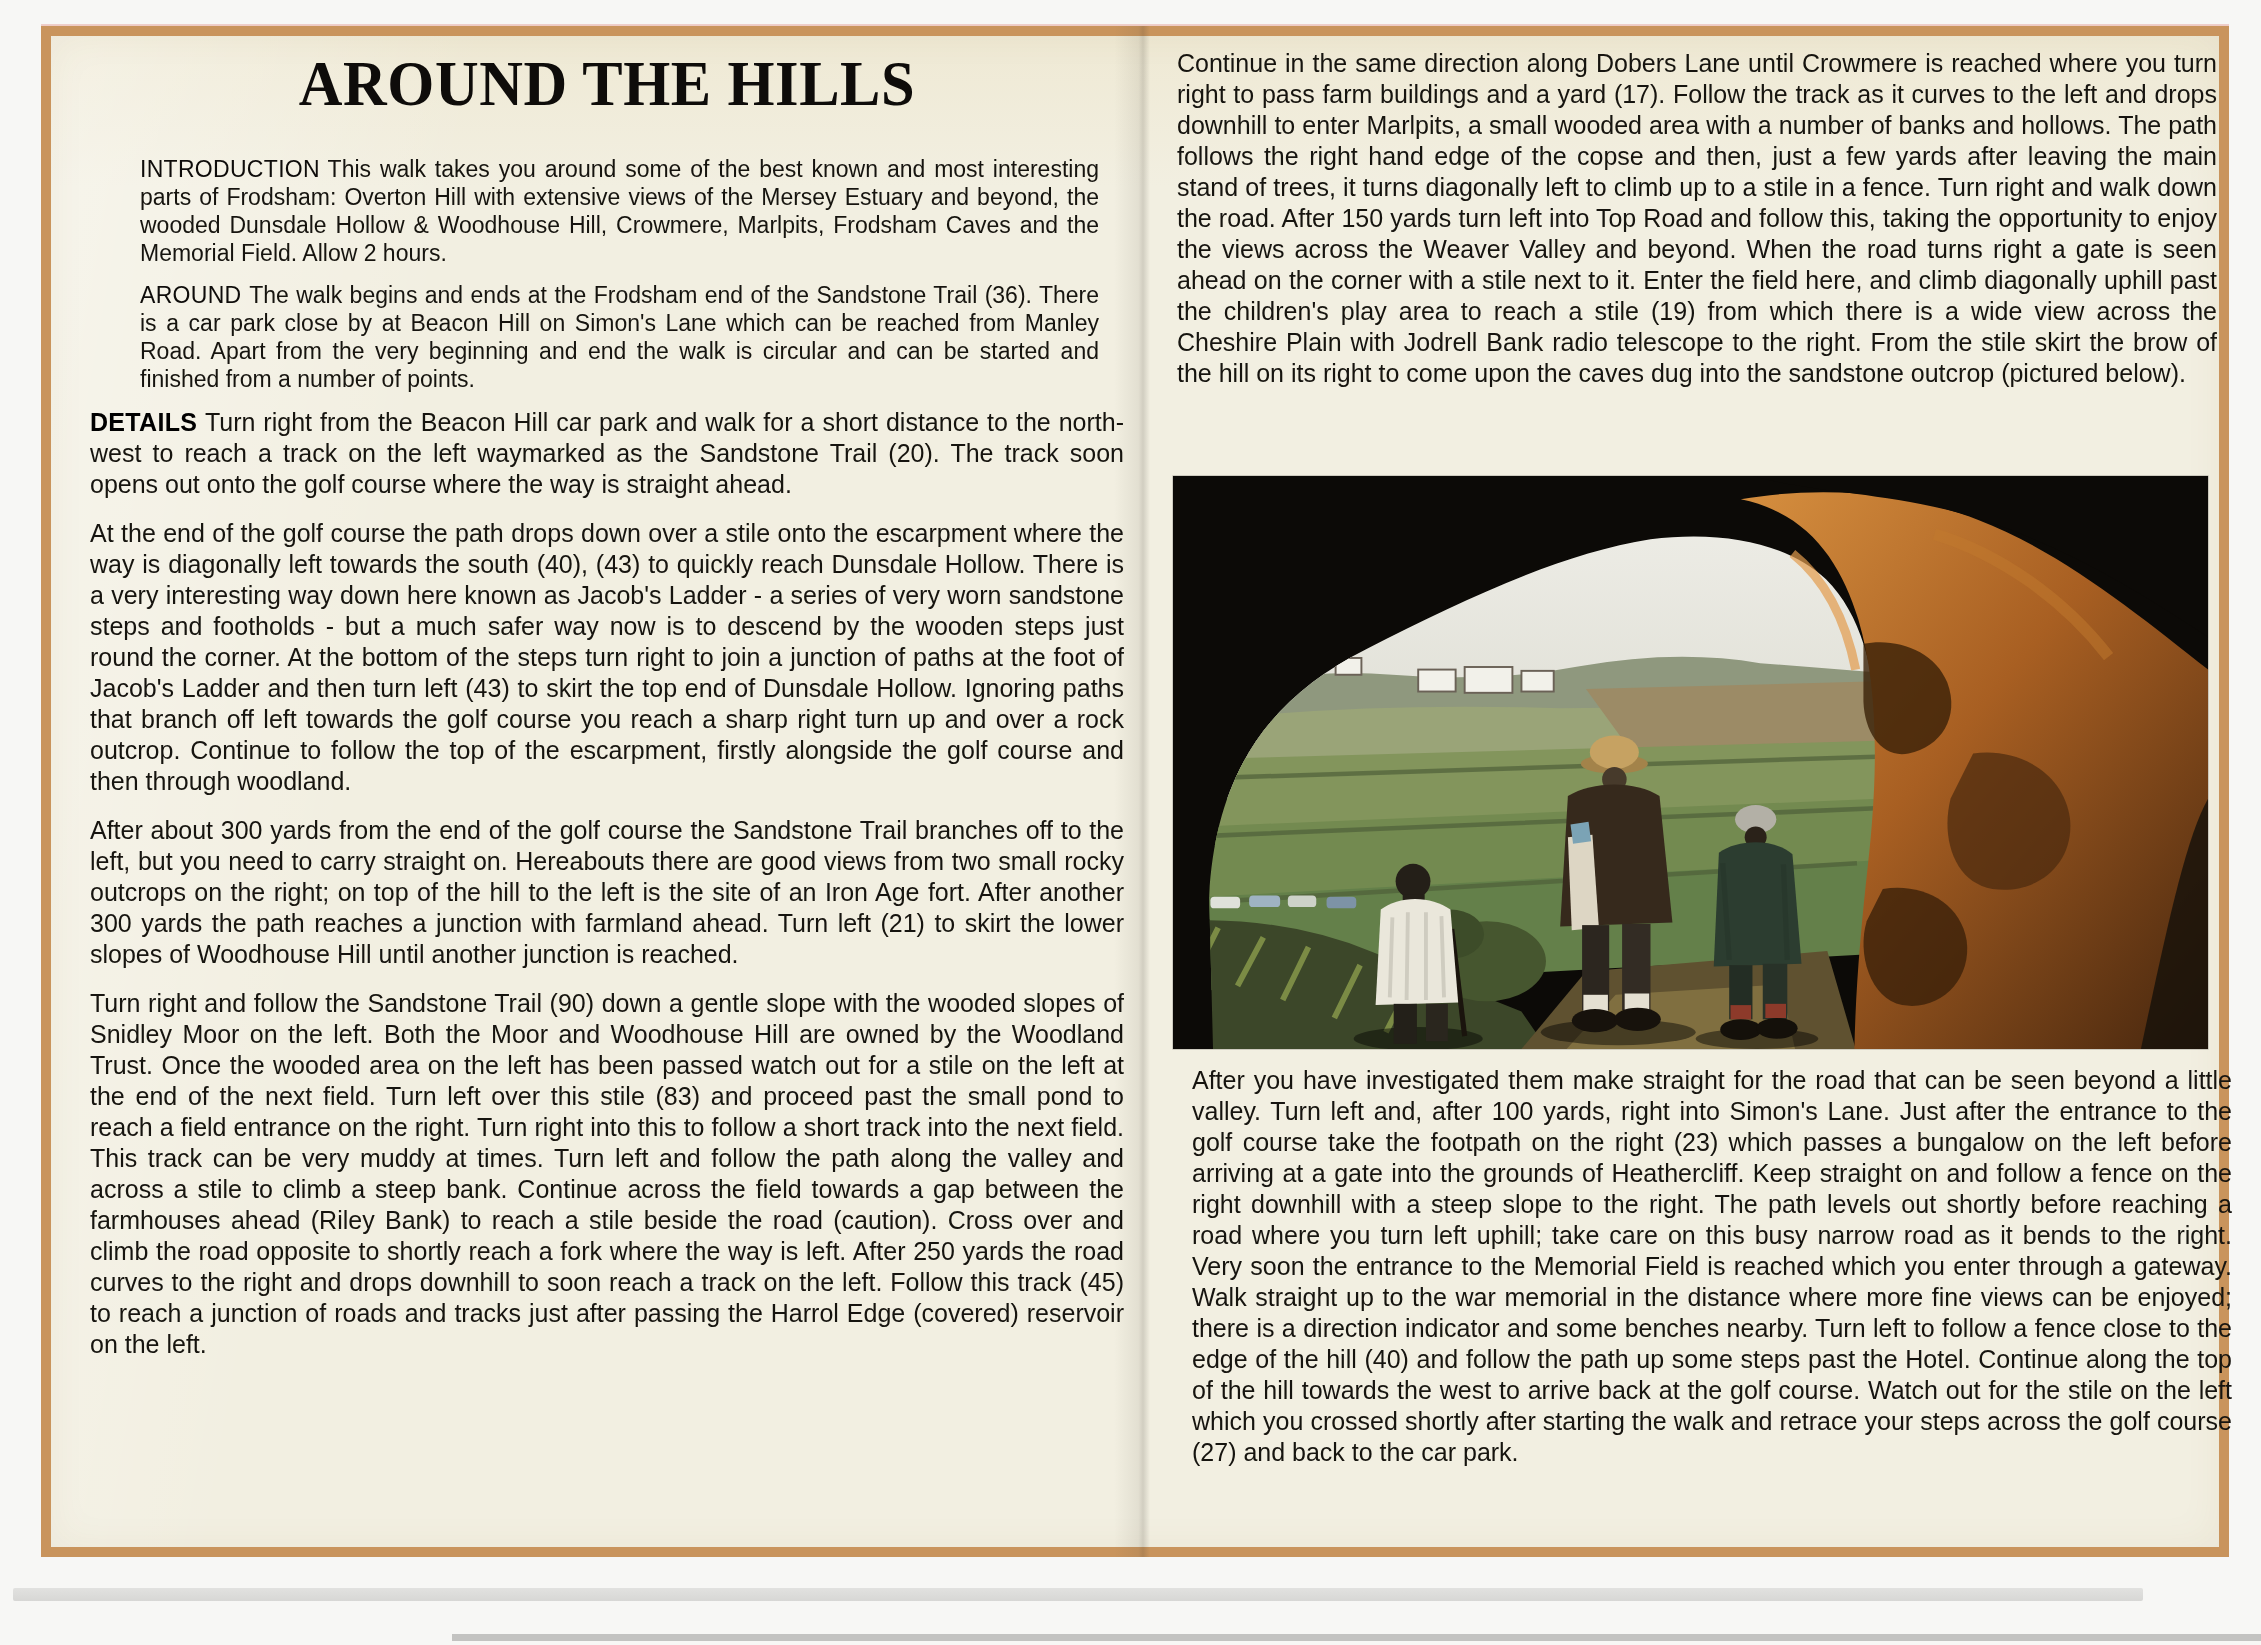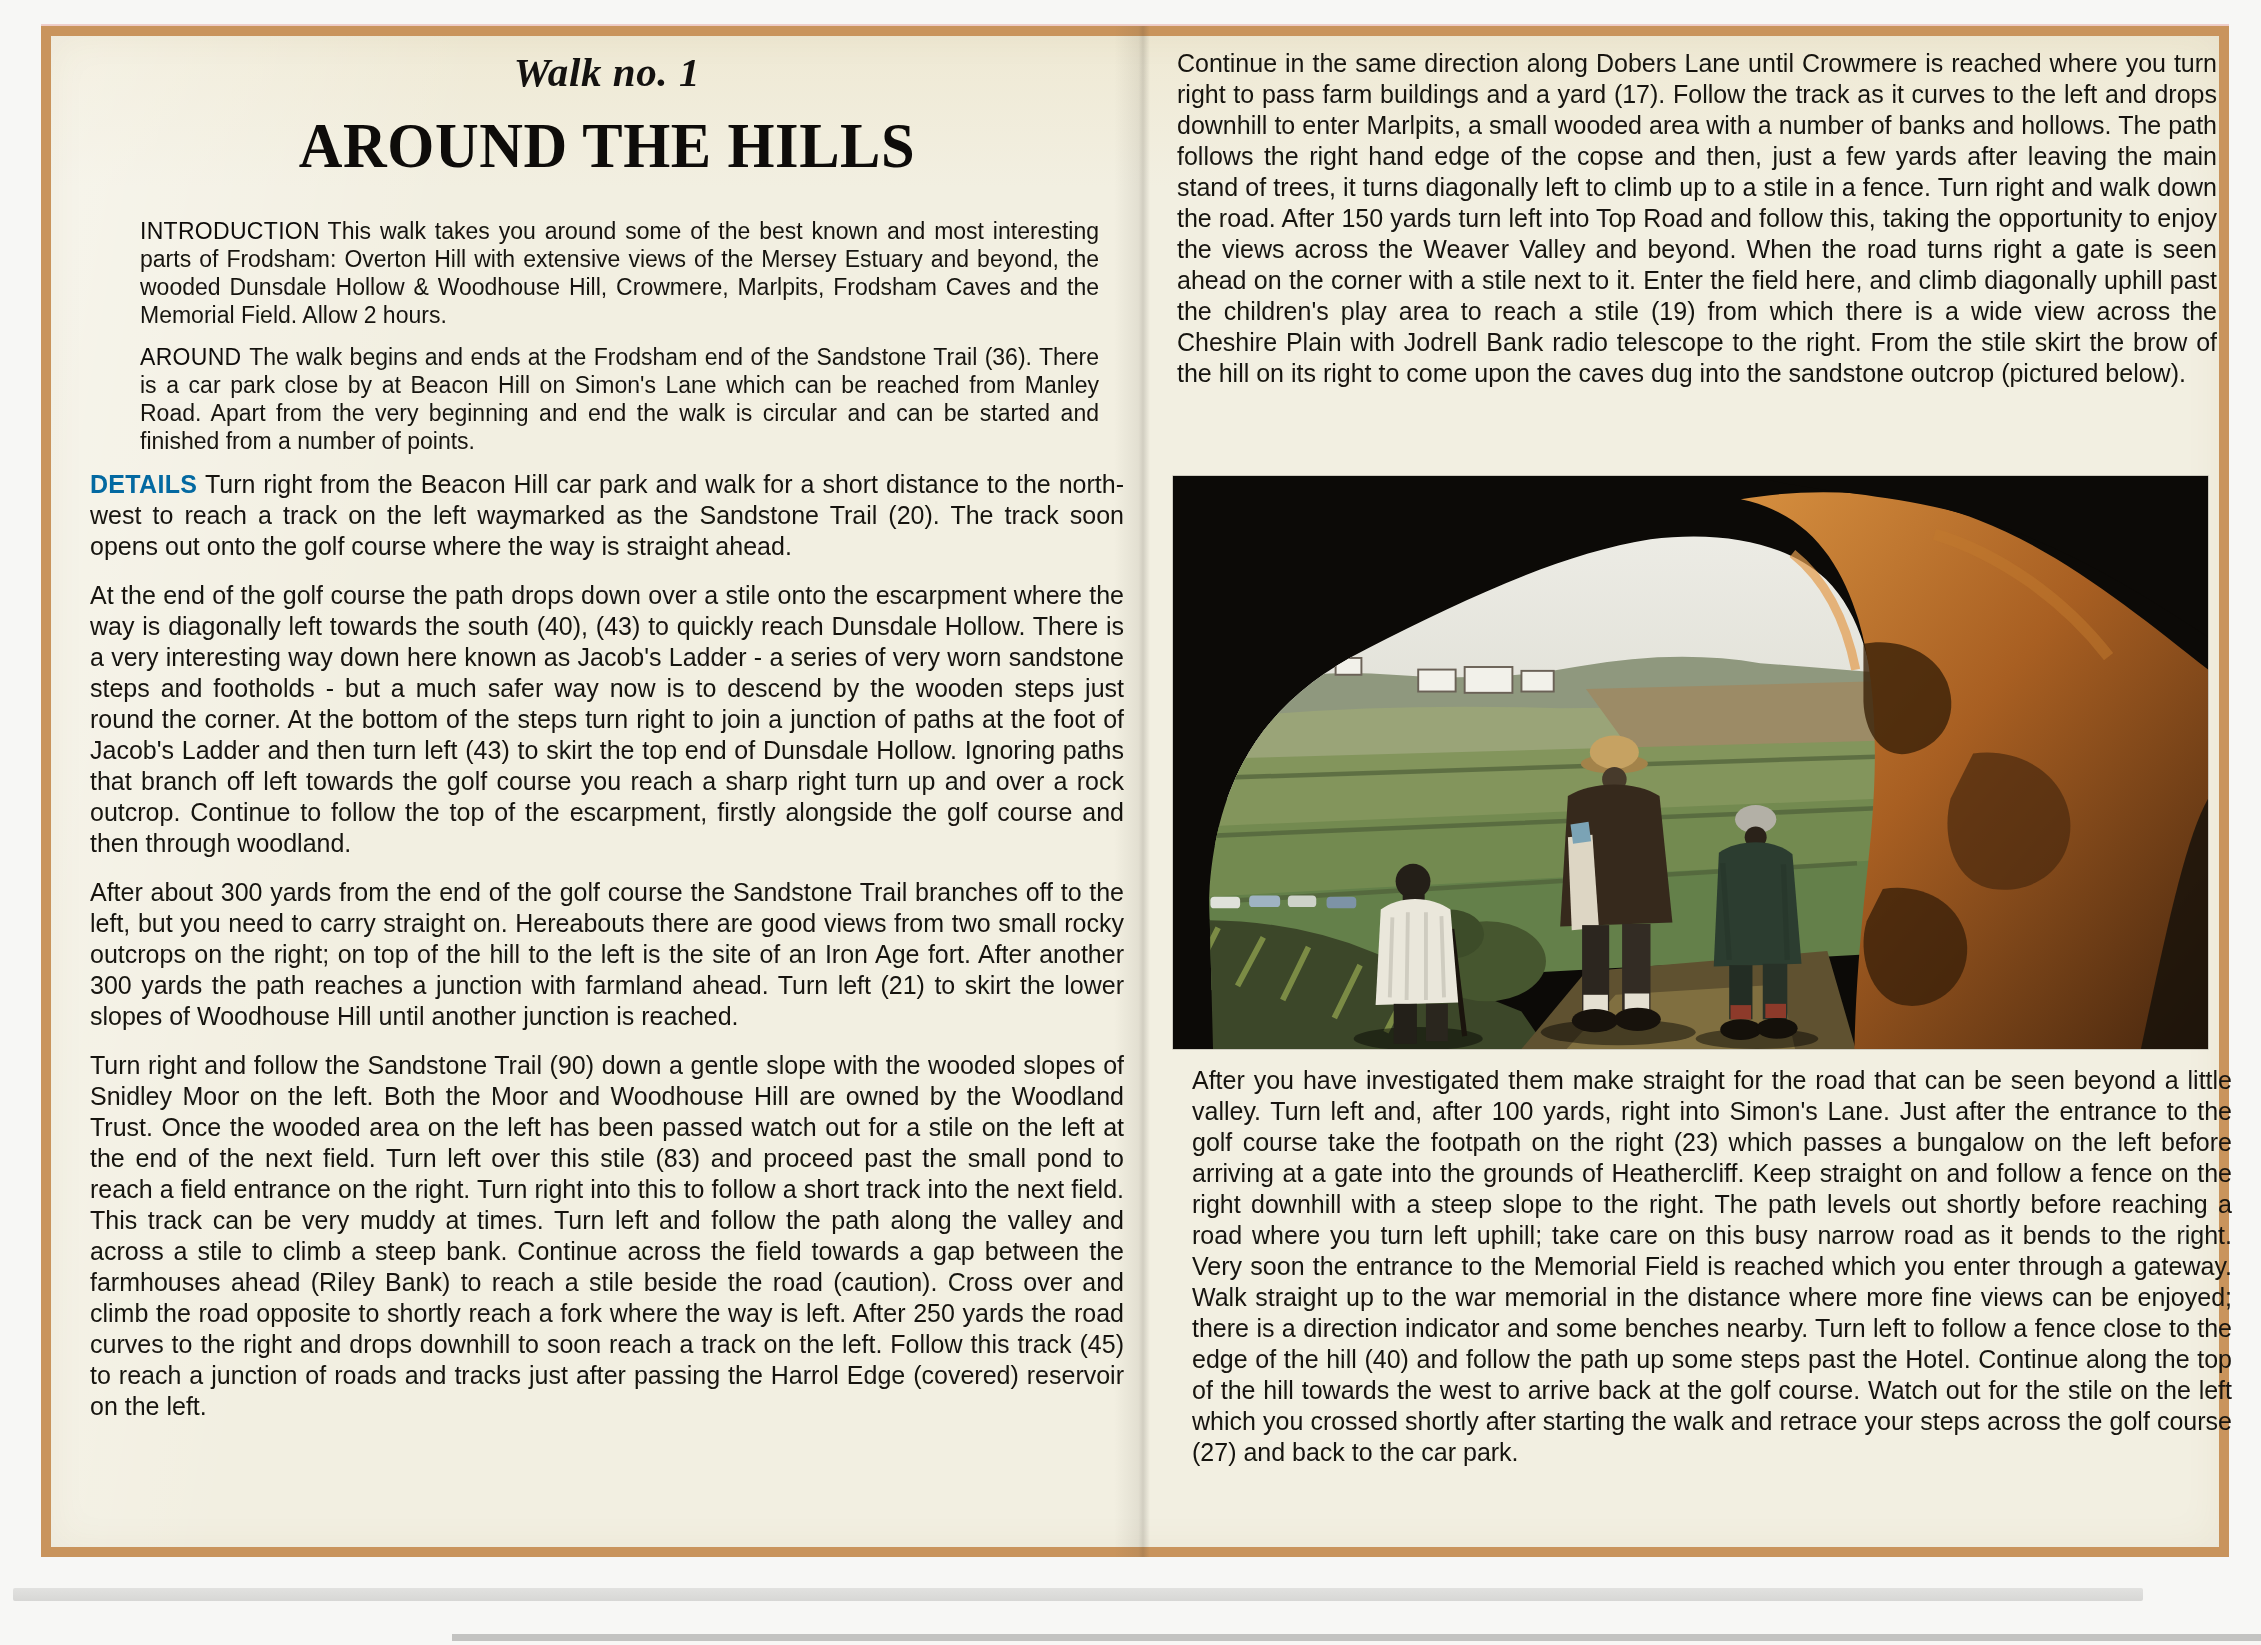--- a/index.html
+++ b/index.html
@@ -43,21 +43,21 @@
     transform:scaleX(0.96);transform-origin:center;
   }
   .lead-block{margin:0 0 3.9px 50px;width:959px;}
   .lead-block p{
     margin:0 0 14px 0;font-size:23px;line-height:28px;text-align:justify;color:#16140f;
   }
   b.lead{font-weight:normal;letter-spacing:0.3px;margin-right:7.7px;color:#0e0c0a;}
   .body{
     font-size:25px;line-height:31px;text-align:justify;margin:0 0 18px 0;color:#16140f;
   }
-  .body b{margin-right:7.7px;letter-spacing:0.3px;color:#0369a1;}
+  .body b{margin-right:7.7px;letter-spacing:0.3px;color:#000000;}
   .photo{
     position:absolute;left:1173px;top:476px;width:1035px;height:573px;margin:0;
     background:#0c0a07;box-shadow:0 0 0 0.6px rgba(0,0,0,0.25);
   }
   .photo svg{display:block;width:100%;height:100%;}
   .scan-line-1{
     position:absolute;left:13px;top:1588px;width:2130px;height:13px;
     background:linear-gradient(180deg,#dcdcda, #cfcfcd);opacity:0.8;border-radius:1.9px;
   }
   .scan-line-2{
@@ -67,21 +67,20 @@
 </style>
 </head>
 <body>
 
 <div class="sheet">
 
   <div class="page-frame"></div>
   <div class="gutter-shadow"></div>
 
   <main class="col col-left">
-    <h2 class="walk-no">Walk no. 1</h2>
     <h1 class="main-title">AROUND THE HILLS</h1>
 
     <section class="lead-block">
       <p><b class="lead">INTRODUCTION</b><span>This walk takes you around some of the best known and most interesting parts of Frodsham: Overton Hill with extensive views of the Mersey Estuary and beyond, the wooded Dunsdale Hollow &amp; Woodhouse Hill, Crowmere, Marlpits, Frodsham Caves and the Memorial Field. Allow 2 hours.</span></p>
       <p><b class="lead">AROUND</b><span>The walk begins and ends at the Frodsham end of the Sandstone Trail (36). There is a car park close by at Beacon Hill on Simon's Lane which can be reached from Manley Road. Apart from the very beginning and end the walk is circular and can be started and finished from a number of points.</span></p>
     </section>
 
     <p class="body"><b>DETAILS</b><span>Turn right from the Beacon Hill car park and walk for a short distance to the north-west to reach a track on the left waymarked as the Sandstone Trail (20). The track soon opens out onto the golf course where the way is straight ahead.</span></p>
     <p class="body">At the end of the golf course the path drops down over a stile onto the escarpment where the way is diagonally left towards the south (40), (43) to quickly reach Dunsdale Hollow. There is a very interesting way down here known as Jacob's Ladder - a series of very worn sandstone steps and footholds - but a much safer way now is to descend by the wooden steps just round the corner. At the bottom of the steps turn right to join a junction of paths at the foot of Jacob's Ladder and then turn left (43) to skirt the top end of Dunsdale Hollow. Ignoring paths that branch off left towards the golf course you reach a sharp right turn up and over a rock outcrop. Continue to follow the top of the escarpment, firstly alongside the golf course and then through woodland.</p>
     <p class="body">After about 300 yards from the end of the golf course the Sandstone Trail branches off to the left, but you need to carry straight on. Hereabouts there are good views from two small rocky outcrops on the right; on top of the hill to the left is the site of an Iron Age fort. After another 300 yards the path reaches a junction with farmland ahead. Turn left (21) to skirt the lower slopes of Woodhouse Hill until another junction is reached.</p>

